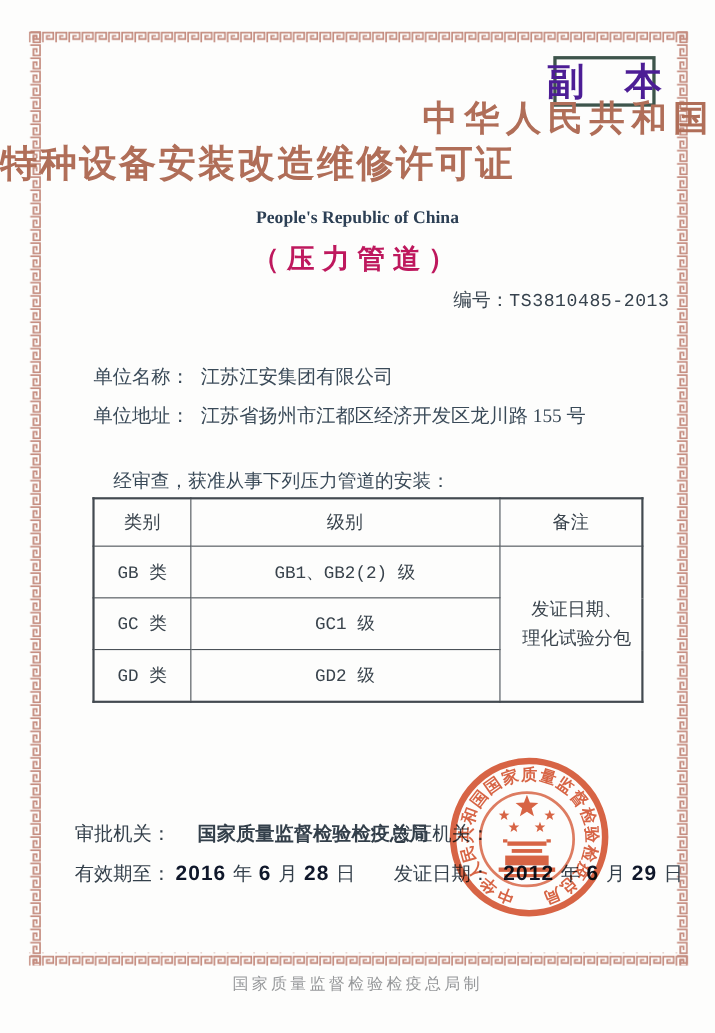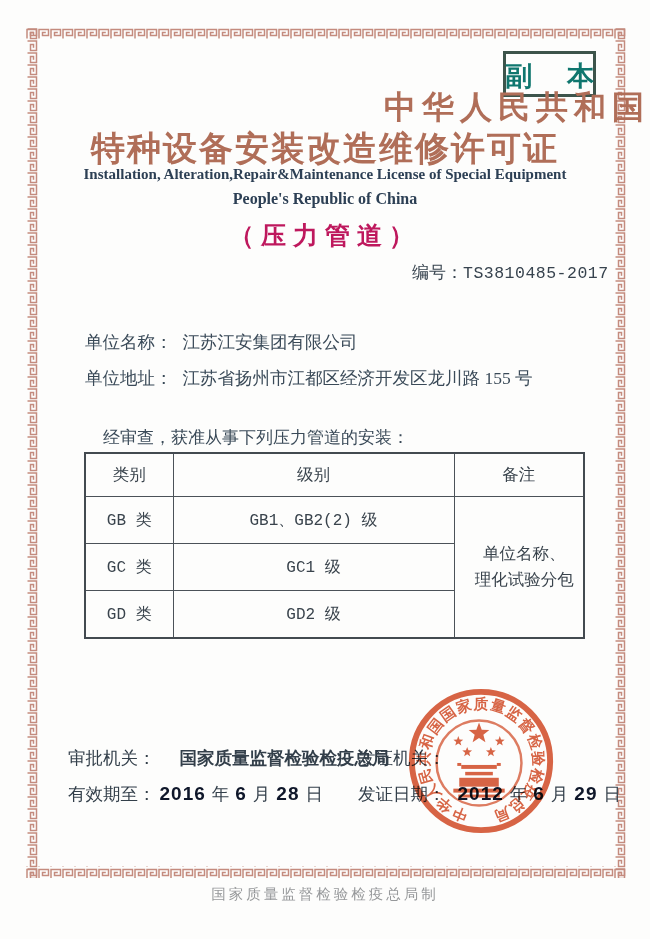--- a/index.html
+++ b/index.html
@@ -10,31 +10,31 @@
   }
   .page{position:relative;width:650px;height:939px;background:#fdfdfc;overflow:hidden;}
 
   
   .frame{position:absolute;left:26px;top:28px;}
 
   
   .copy-box{
     position:absolute;left:503px;top:51px;width:93px;height:46px;
     border:3px solid #3d544b;box-sizing:border-box;
-    display:flex;align-items:flex-end;justify-content:center;
-    color:#0f766e;font-size:27px;font-weight:bold;
+    display:flex;align-items:center;justify-content:center;
+    color:#4c1d95;font-size:34px;font-weight:bold;
   }
   .copy-box span{letter-spacing:14px;margin-right:-14px;white-space:nowrap;}
 
   .title-cn1{
     position:absolute;top:86px;left:0;width:650px;text-align:right;
     color:#b06e58;font-size:32px;font-weight:bold;letter-spacing:6px;margin:0;
   }
   .title-cn2{
-    position:absolute;top:126px;left:0;width:650px;text-align:center;
+    position:absolute;top:126px;left:0;width:650px;
     color:#b06e58;font-size:34px;font-weight:bold;letter-spacing:2px;margin:0;
   }
   .title-en1{
     position:absolute;top:166px;left:0;width:650px;text-align:center;
     color:#2c3f54;font-size:15px;font-weight:bold;
   }
   .title-en2{
     position:absolute;top:190px;left:0;width:650px;text-align:center;
     color:#2c3f54;font-size:16px;font-weight:bold;
   }
@@ -110,26 +110,25 @@
     <rect x="0" y="0" width="12" height="850" fill="url(#gkV)"></rect>
     <rect x="588" y="0" width="12" height="850" fill="url(#gkV)"></rect>
   </svg>
 
   <div class="copy-box">
     <span>副 本</span>
   </div>
 
   <h1 class="title-cn1">中华人民共和国</h1>
   <h1 class="title-cn2">特种设备安装改造维修许可证</h1>
-  <div class="title-en1">Installation, Alteration,Repair&amp;Maintenance License of Special Equipment</div>
   <div class="title-en2">People's Republic of China</div>
   <div class="subtitle">（压力管道）</div>
 
   <div class="license-line">
-    <span>编号：</span><span class="mono">TS3810485-2017</span>
+    <span>编号：</span><span class="mono">TS3810485-2013</span>
   </div>
 
   <div class="info-line info-name">
     <span>单位名称：</span><span class="value">江苏江安集团有限公司</span>
   </div>
   <div class="info-line info-addr">
     <span>单位地址：</span><span class="value">江苏省扬州市江都区经济开发区龙川路 155 号</span>
   </div>
 
   <div class="scope-intro">经审查，获准从事下列压力管道的安装：</div>
@@ -145,21 +144,21 @@
         <th>类别</th>
         <th>级别</th>
         <th>备注</th>
       </tr>
     </thead>
     <tbody>
       <tr>
         <td class="code">GB 类</td>
         <td class="code">GB1、GB2(2) 级</td>
         <td class="remark" rowspan="3">
-          <span>单位名称、</span><br>
+          <span>发证日期、</span><br>
           <span>理化试验分包</span>
         </td>
       </tr>
       <tr>
         <td class="code">GC 类</td>
         <td class="code">GC1 级</td>
       </tr>
       <tr>
         <td class="code">GD 类</td>
         <td class="code">GD2 级</td>

